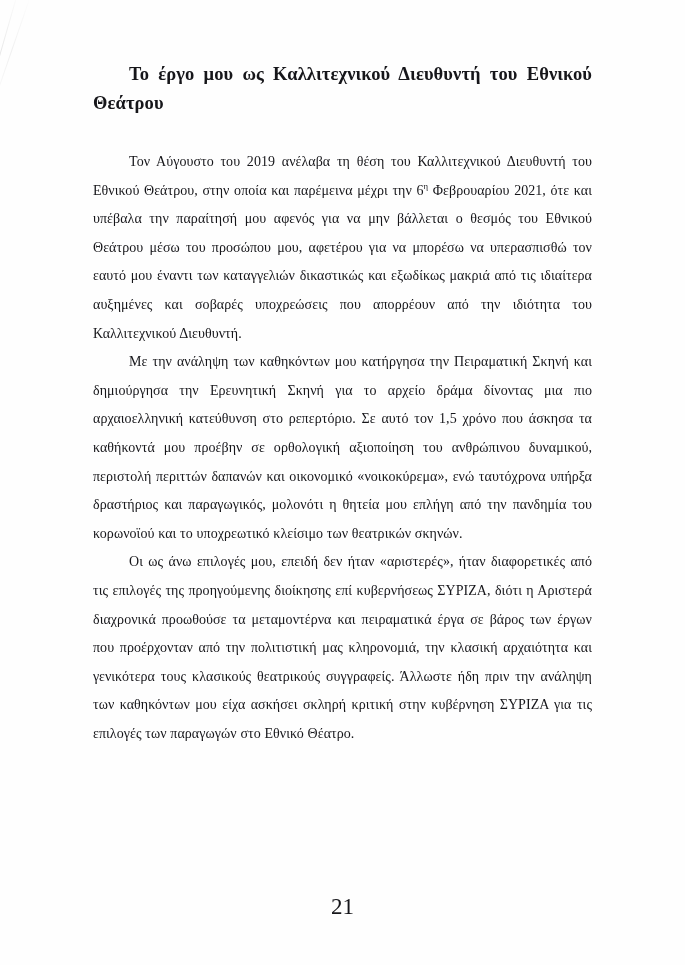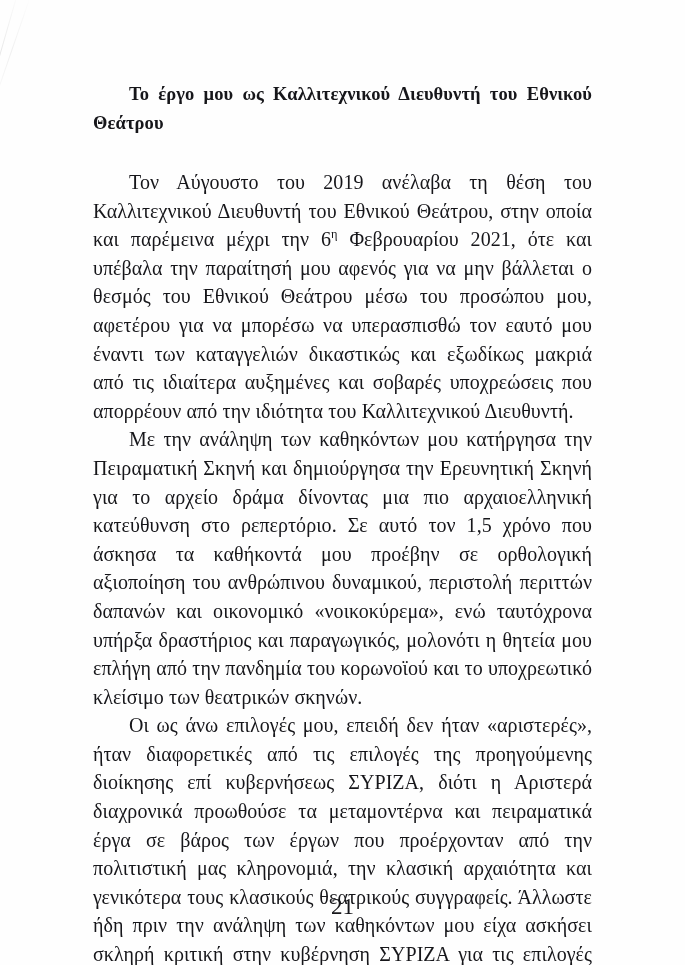--- a/index.html
+++ b/index.html
@@ -41,33 +41,33 @@
 
   .content {
     position: absolute;
     left: 93px;
     top: 0;
     width: 499px;
   }
 
   .doc-title {
     margin: 0;
-    padding-top: 80px;
+    padding-top: 60px;
     font-size: 18.5px;
     font-weight: bold;
     line-height: 29px;
     text-align: justify;
     text-align-last: left;
     text-indent: 36px;
     letter-spacing: 0.1px;
   }
 
   .para {
     margin: 0;
-    font-size: 20px;
+    font-size: 14px;
     line-height: 28.6px;
     text-align: justify;
     text-align-last: left;
     text-indent: 36px;
     letter-spacing: 0.05px;
     word-spacing: 0.2px;
   }
 
   .para.first {
     margin-top: 30px;

